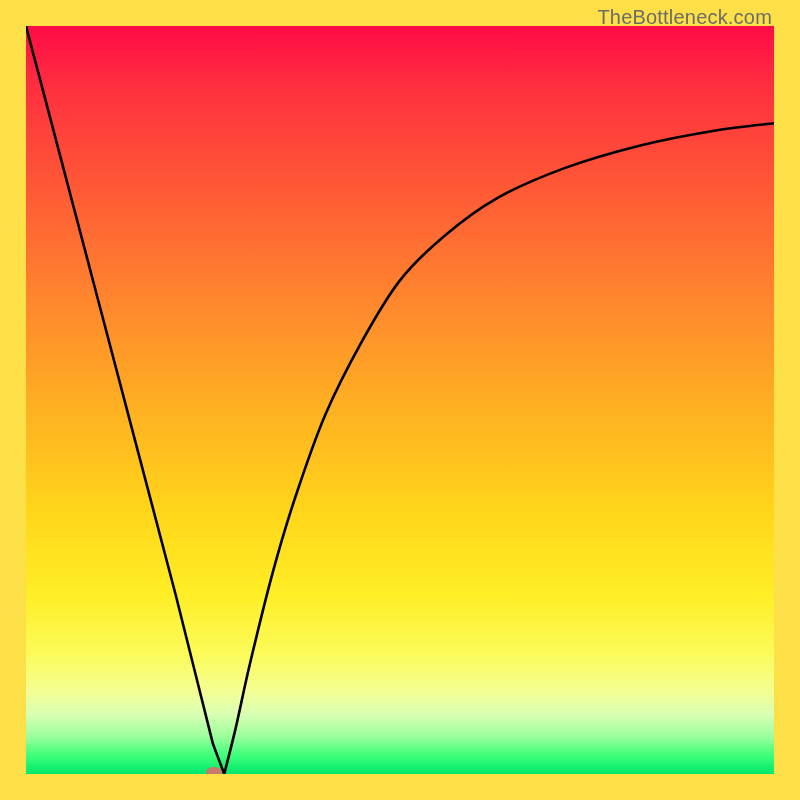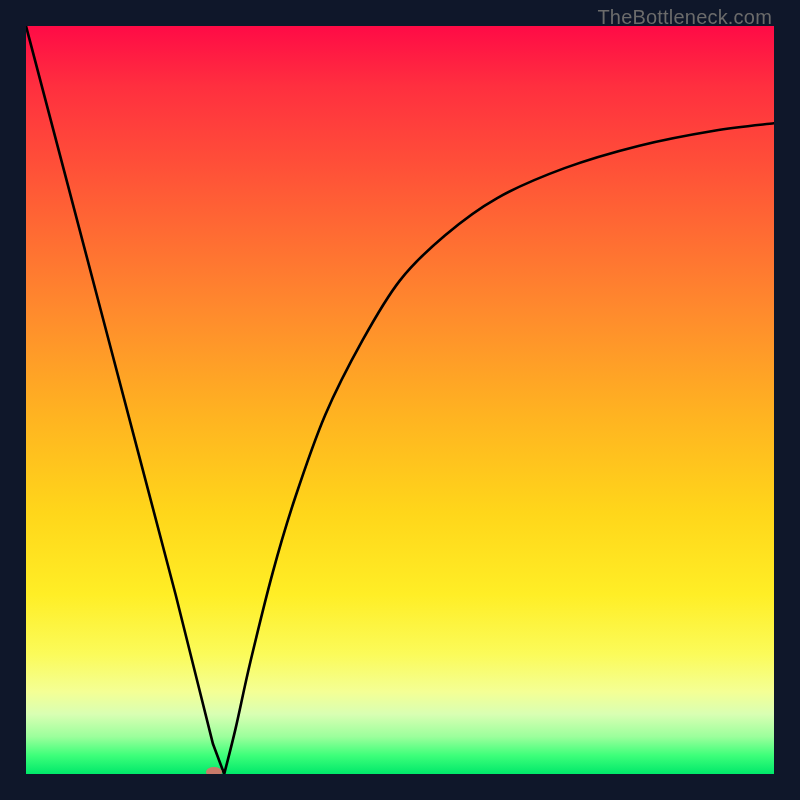--- a/index.html
+++ b/index.html
@@ -1,20 +1,20 @@
 <!DOCTYPE html>
 <html><head>
 <meta charset="utf-8">
 <style>
   * { margin: 0; padding: 0; box-sizing: border-box; }
   html, body { width: 800px; height: 800px; overflow: hidden; background: #000; }
   .frame {
     width: 800px;
     height: 800px;
-    background: #0f172a;
+    background: #fde047;
     position: relative;
   }
   .plot-area {
     position: absolute;
     left: 26px;
     top: 26px;
     width: 748px;
     height: 748px;
     overflow: hidden;
   }

